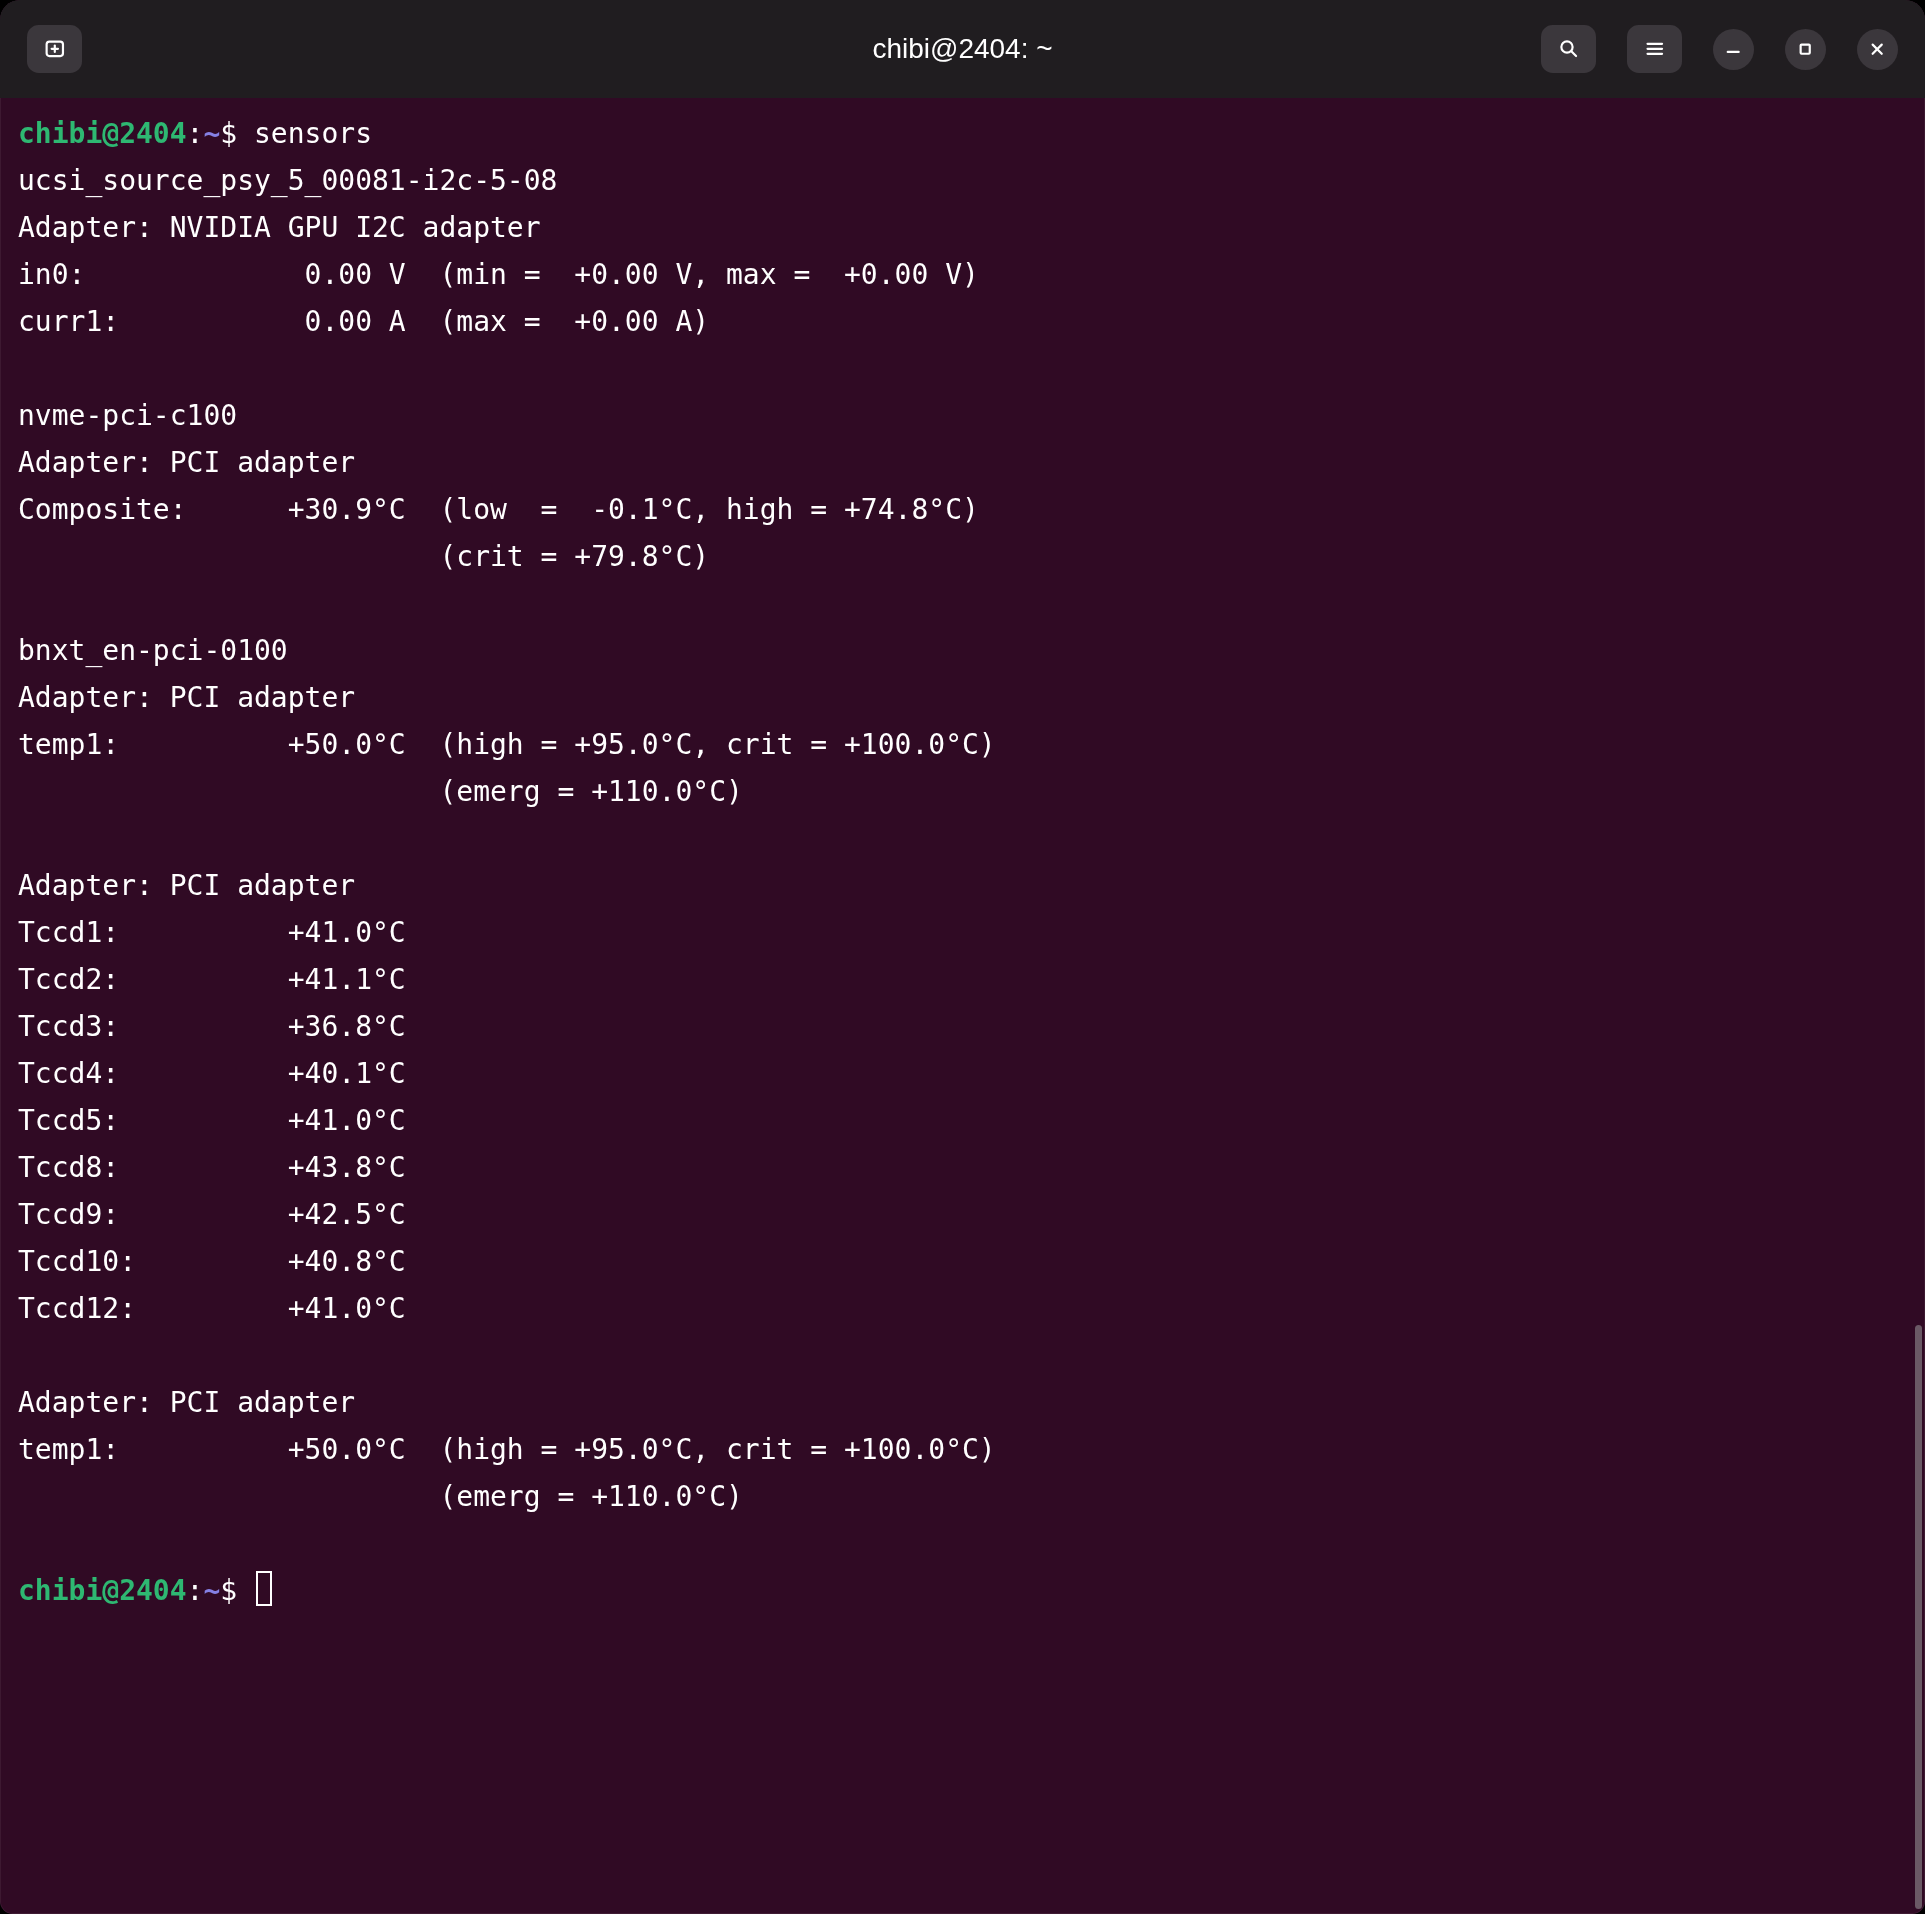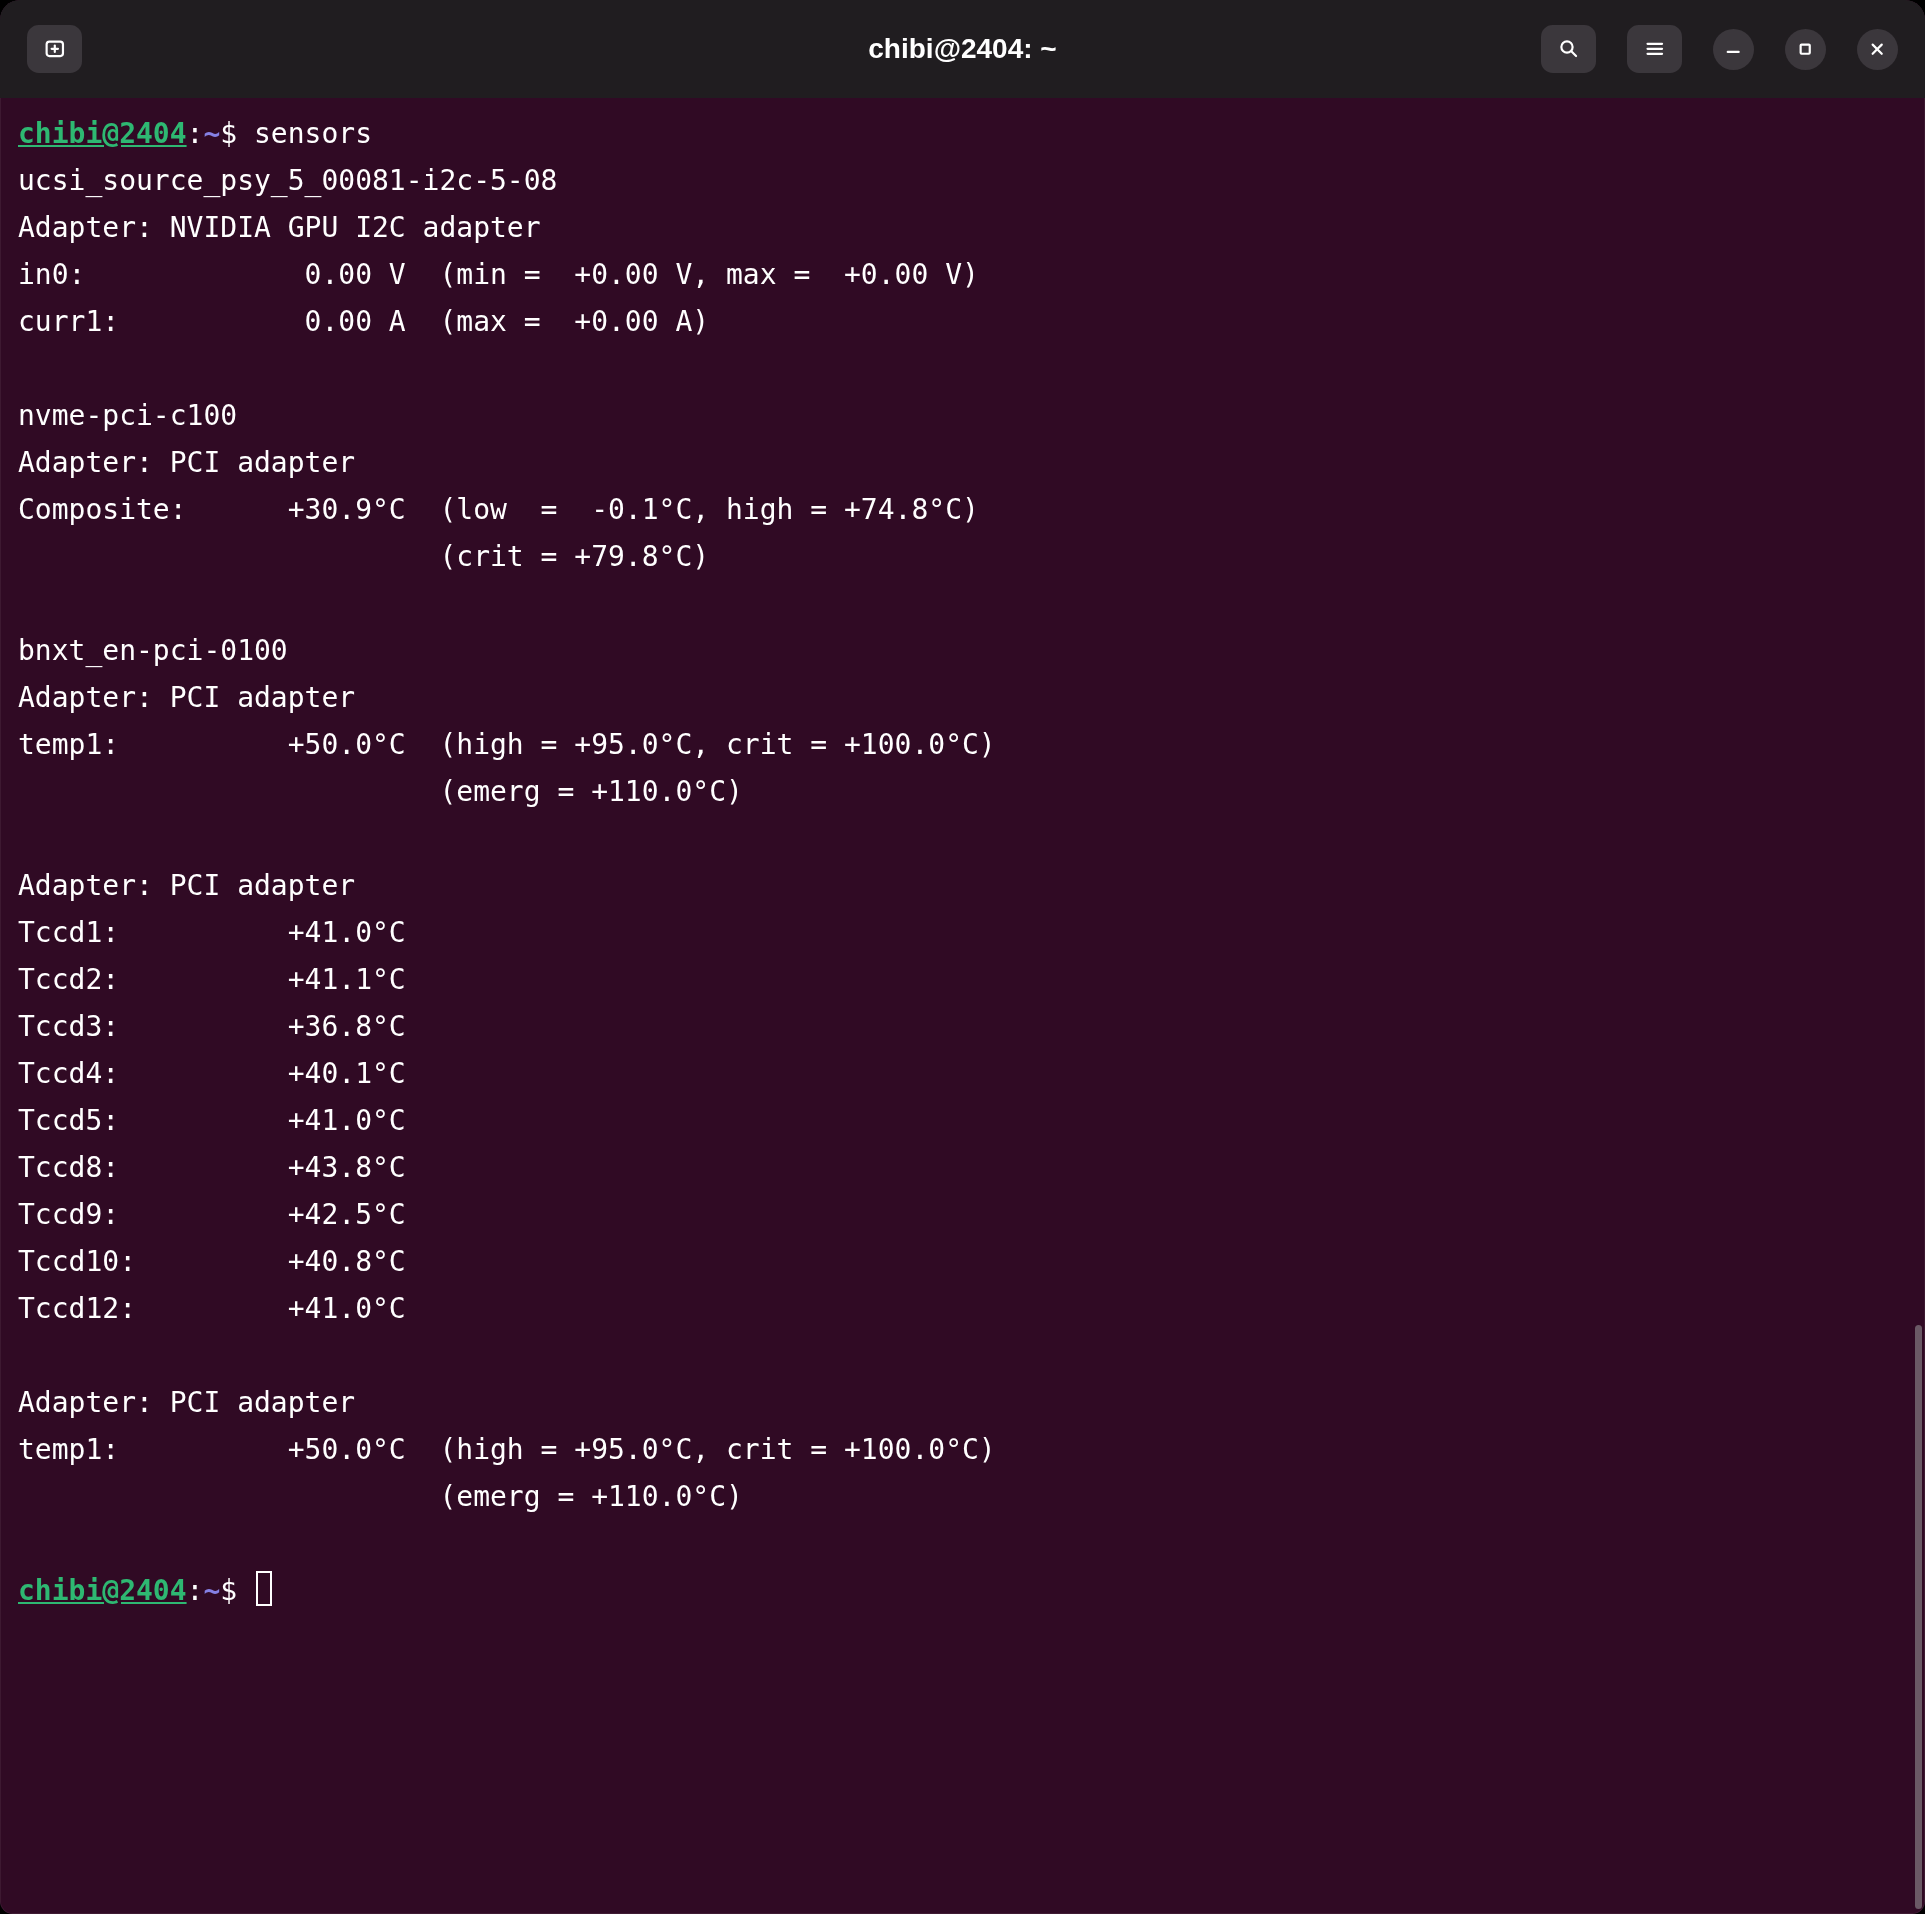--- a/index.html
+++ b/index.html
@@ -29,21 +29,21 @@
     background:var(--header-background);
     display:flex;align-items:center;
     padding:0 27px;
     position:relative;
     box-sizing:border-box;
   }
   .hb-title{
     position:absolute;left:0;right:0;top:0;bottom:0;
     display:flex;align-items:center;justify-content:center;
     color:var(--foreground);
-    font-size:28px;font-weight:700;
+    font-size:28px;font-weight:400;
     pointer-events:none;
   }
   .hb-left,.hb-right{display:flex;align-items:center;gap:31px;z-index:2;}
   .hb-right{margin-left:auto;}
   .hb-btn{
     border:none;cursor:pointer;padding:0;
     background:var(--button-background);
     display:flex;align-items:center;justify-content:center;
     color:var(--foreground);
   }
@@ -54,21 +54,21 @@
     flex:1 1 auto;
     padding:11.8px 0 0 18px;
     font-family:"DejaVu Sans Mono","Liberation Mono",monospace;
     font-size:28px;
     color:var(--foreground);
     overflow:hidden;
     cursor:text;
   }
   .line{height:47px;line-height:47px;white-space:pre;}
   .seg-fg{color:var(--foreground);}
-  .seg-green{color:var(--prompt-user-color);font-weight:700;text-decoration:underline;}
+  .seg-green{color:var(--prompt-user-color);font-weight:700;}
   .seg-path{color:var(--prompt-path-color);font-weight:700;}
   .cursor{
     display:inline-block;
     width:16.4px;height:35px;
     border:2.7px solid var(--foreground);
     box-sizing:border-box;
     vertical-align:-6.4px;
     margin-left:1.8px;
   }
   .scrollbar{

